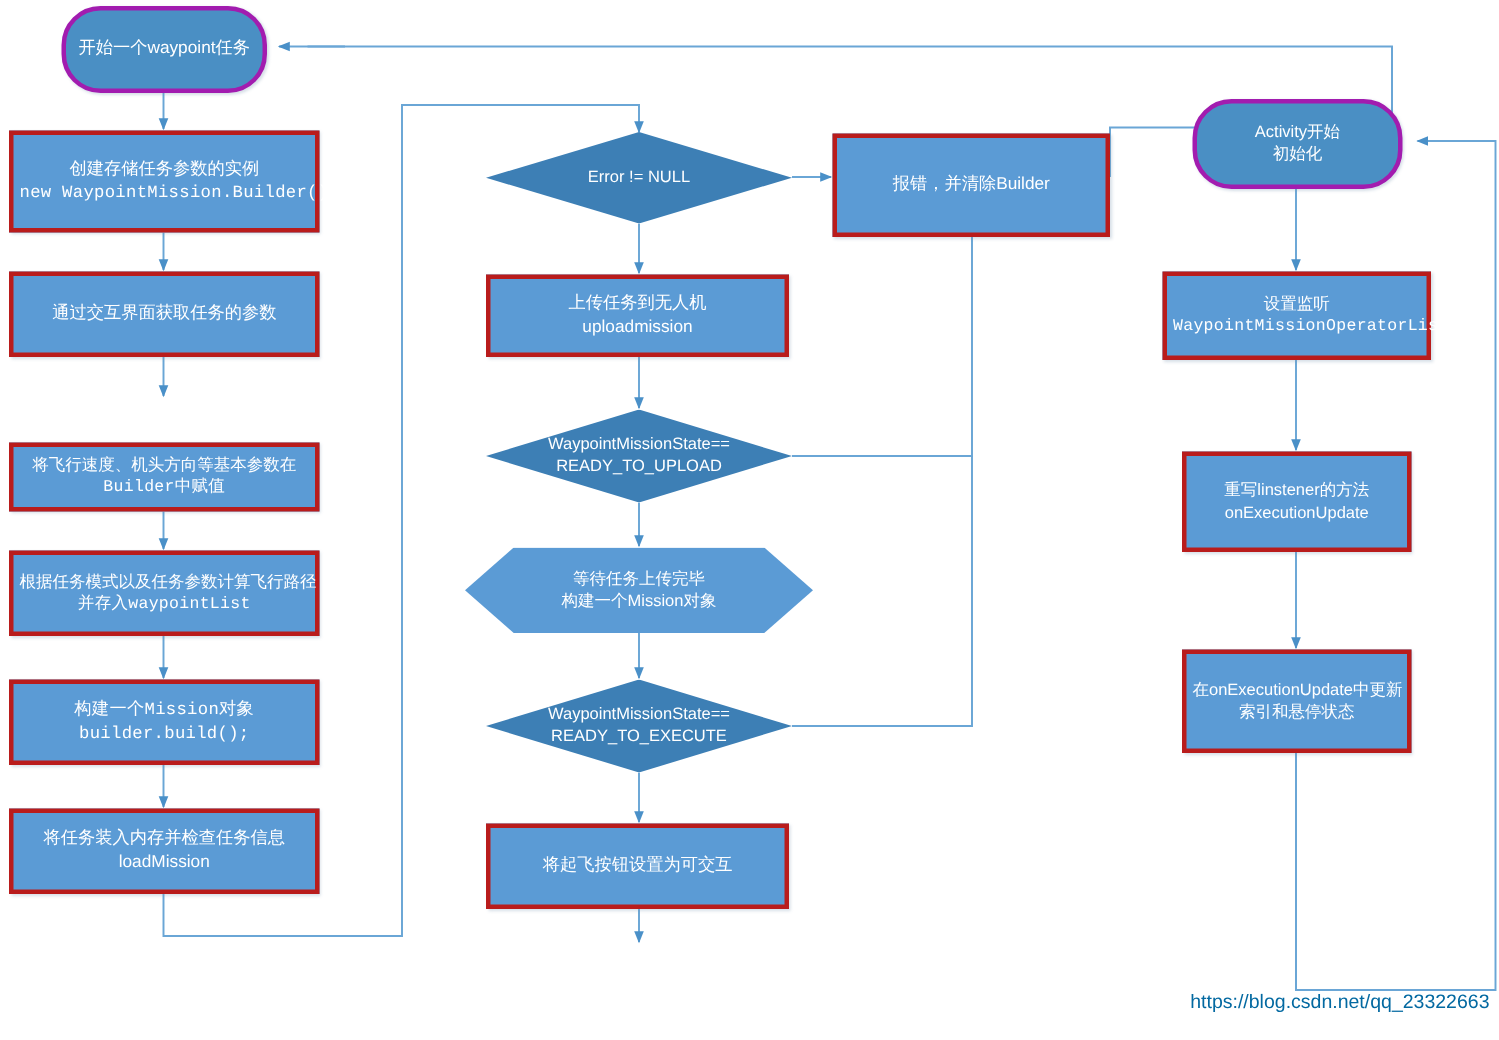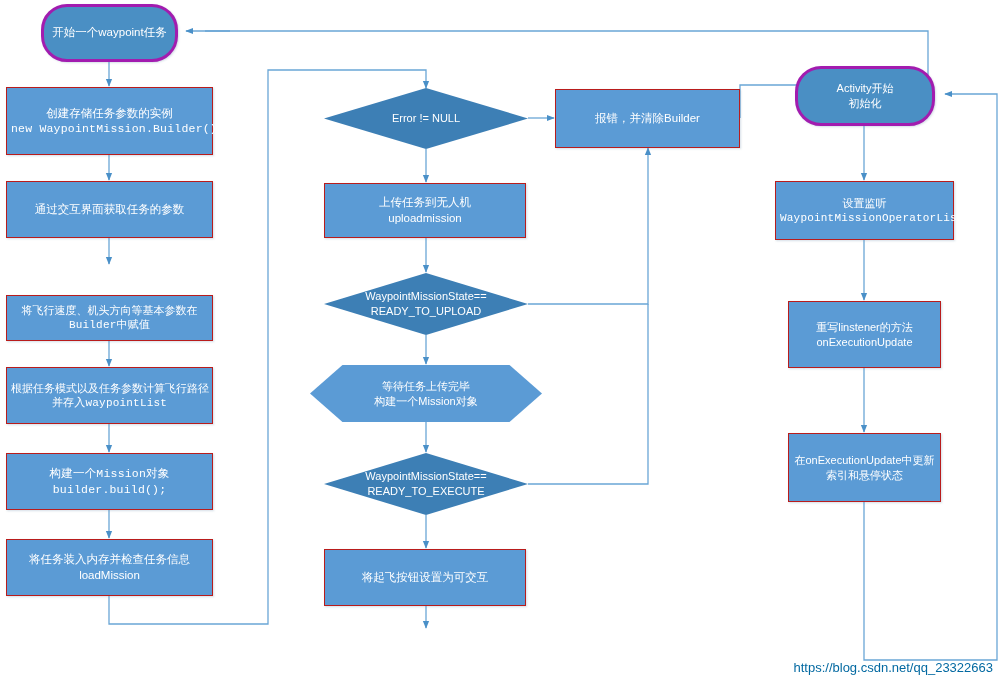--- a/index.html
+++ b/index.html
@@ -42,21 +42,21 @@
     padding: 0 4px;
     box-sizing: border-box;
   }
   .node .l1, .node .l2 {
     display: block;
     white-space: nowrap;
   }
   
   .shape-rect {
     background: #5b9bd5;
-    border: 1px solid #b91c1c;
+    border: 3px solid #b91c1c;
     box-shadow: 1px 1px 2px rgba(120,150,175,0.30);
   }
   
   .shape-term {
     background: #4a8fc4;
     border: 3px solid #a21caf;
     border-radius: 26px;
     box-shadow: 1px 1px 2px rgba(120,150,175,0.30);
   }
   
@@ -236,21 +236,21 @@
     </span>
   </div>
 
   <div class="node shape-rect" style="left:324px; top:549px; width:202px; height:57px;">
     <span class="txt">
       <span class="l1 fs-115">将起飞按钮设置为可交互</span>
     </span>
   </div>
 
 
-  <div class="node shape-rect" style="left:555px; top:89px; width:185px; height:59px;">
+  <div class="node shape-rect" style="left:555px; top:89px; width:185px; height:69px;">
     <span class="txt">
       <span class="l1 fs-115">报错，并清除Builder</span>
     </span>
   </div>
 
   <div class="node shape-term" style="left:795px; top:66px; width:140px; height:60px;">
     <span class="txt">
       <span class="l1 fs-11">Activity开始</span>
       <span class="l2 fs-11">初始化</span>
     </span>

